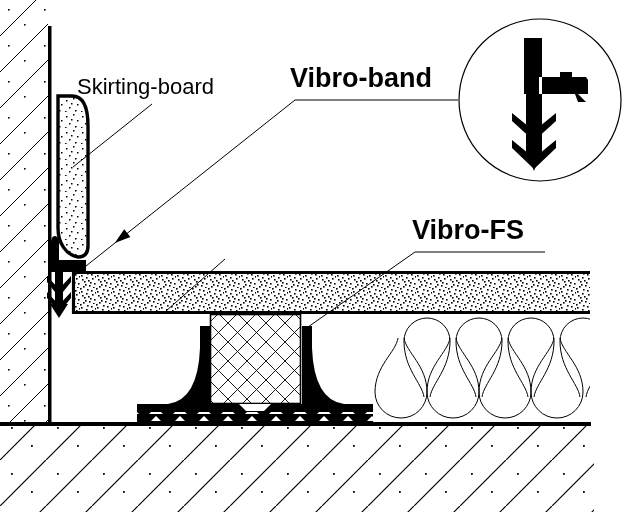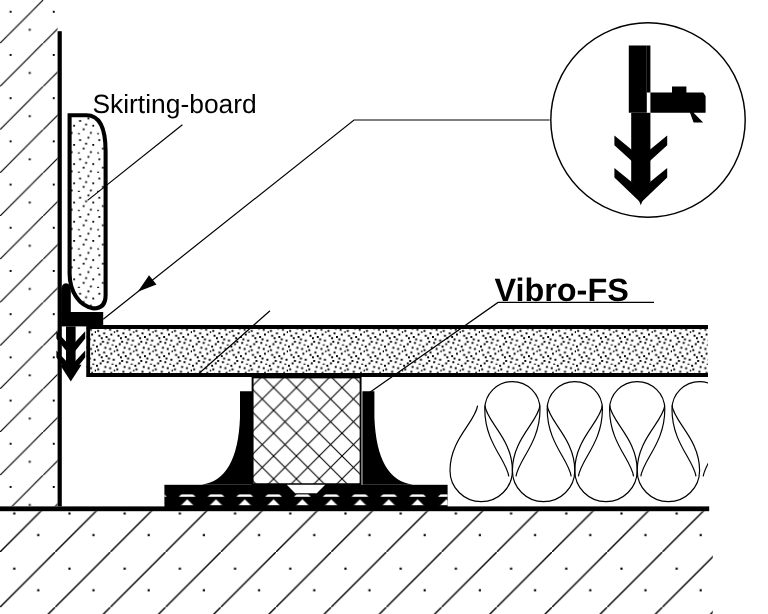--- a/index.html
+++ b/index.html
@@ -153,16 +153,17 @@
         <rect x="526" y="94" width="16" height="58"></rect>
         <polygon points="512,113 534,131 556,113 556,121 534,141 512,121"></polygon>
         <polygon points="512,140 534,158 556,140 556,148 534,169 512,148"></polygon>
         <polygon points="526,150 542,150 534,171"></polygon>
       </g>
     </g>
   </svg>
 
   <div class="lbl regular" style="left:77px;top:75px;">Skirting-board</div>
 
+  <div class="lbl boldbig" style="left:290px;top:64px;">Vibro-band</div>
 
 
-  <div class="lbl boldbig" style="left:412px;top:228px;">Vibro-FS</div>
+  <div class="lbl boldbig" style="left:412px;top:216px;">Vibro-FS</div>
 </div>
 
 </body></html>

